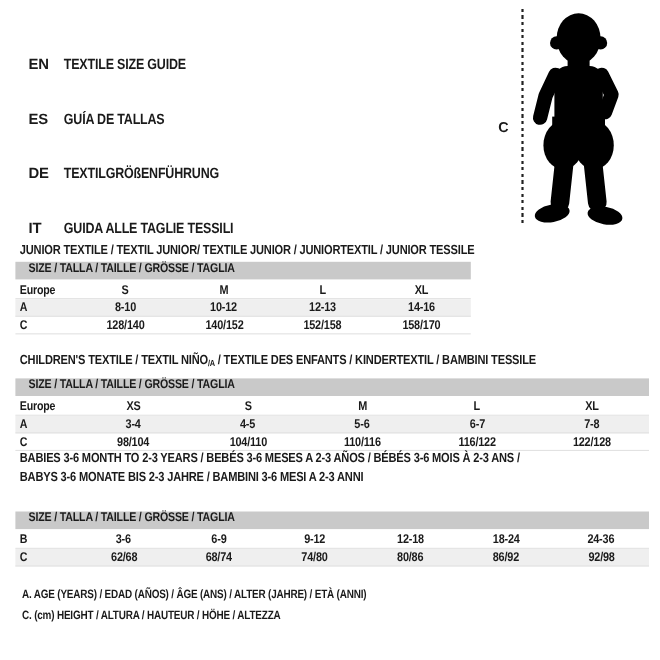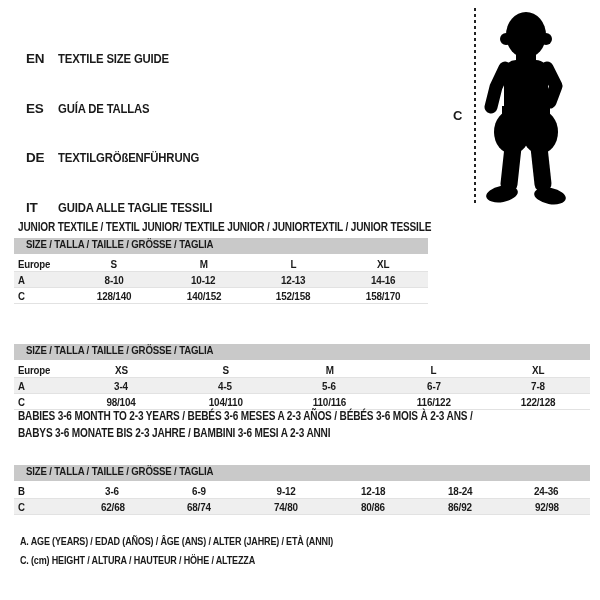--- a/index.html
+++ b/index.html
@@ -105,20 +105,23 @@
     </div>
     <div class="trow">
       <span class="lbl"><span class="cx">C</span></span>
       <span class="cell"><span class="cxc">128/140</span></span>
       <span class="cell"><span class="cxc">140/152</span></span>
       <span class="cell"><span class="cxc">152/158</span></span>
       <span class="cell"><span class="cxc">158/170</span></span>
     </div>
   </div>
 
+  <div class="sec-heading" style="top:319px">
+    <span class="cx"><span>CHILDREN'S TEXTILE / TEXTIL NIÑO</span><span class="sub">/A</span><span> / TEXTILE DES ENFANTS / KINDERTEXTIL / BAMBINI TESSILE</span></span>
+  </div>
   <div class="tbl" style="top:344px;width:576px">
     <div class="bar">
       <span class="cx">SIZE / TALLA / TAILLE / GRÖSSE / TAGLIA</span>
     </div>
     <div class="trow">
       <span class="lbl"><span class="cx">Europe</span></span>
       <span class="cell"><span class="cxc">XS</span></span>
       <span class="cell"><span class="cxc">S</span></span>
       <span class="cell"><span class="cxc">M</span></span>
       <span class="cell"><span class="cxc">L</span></span>

